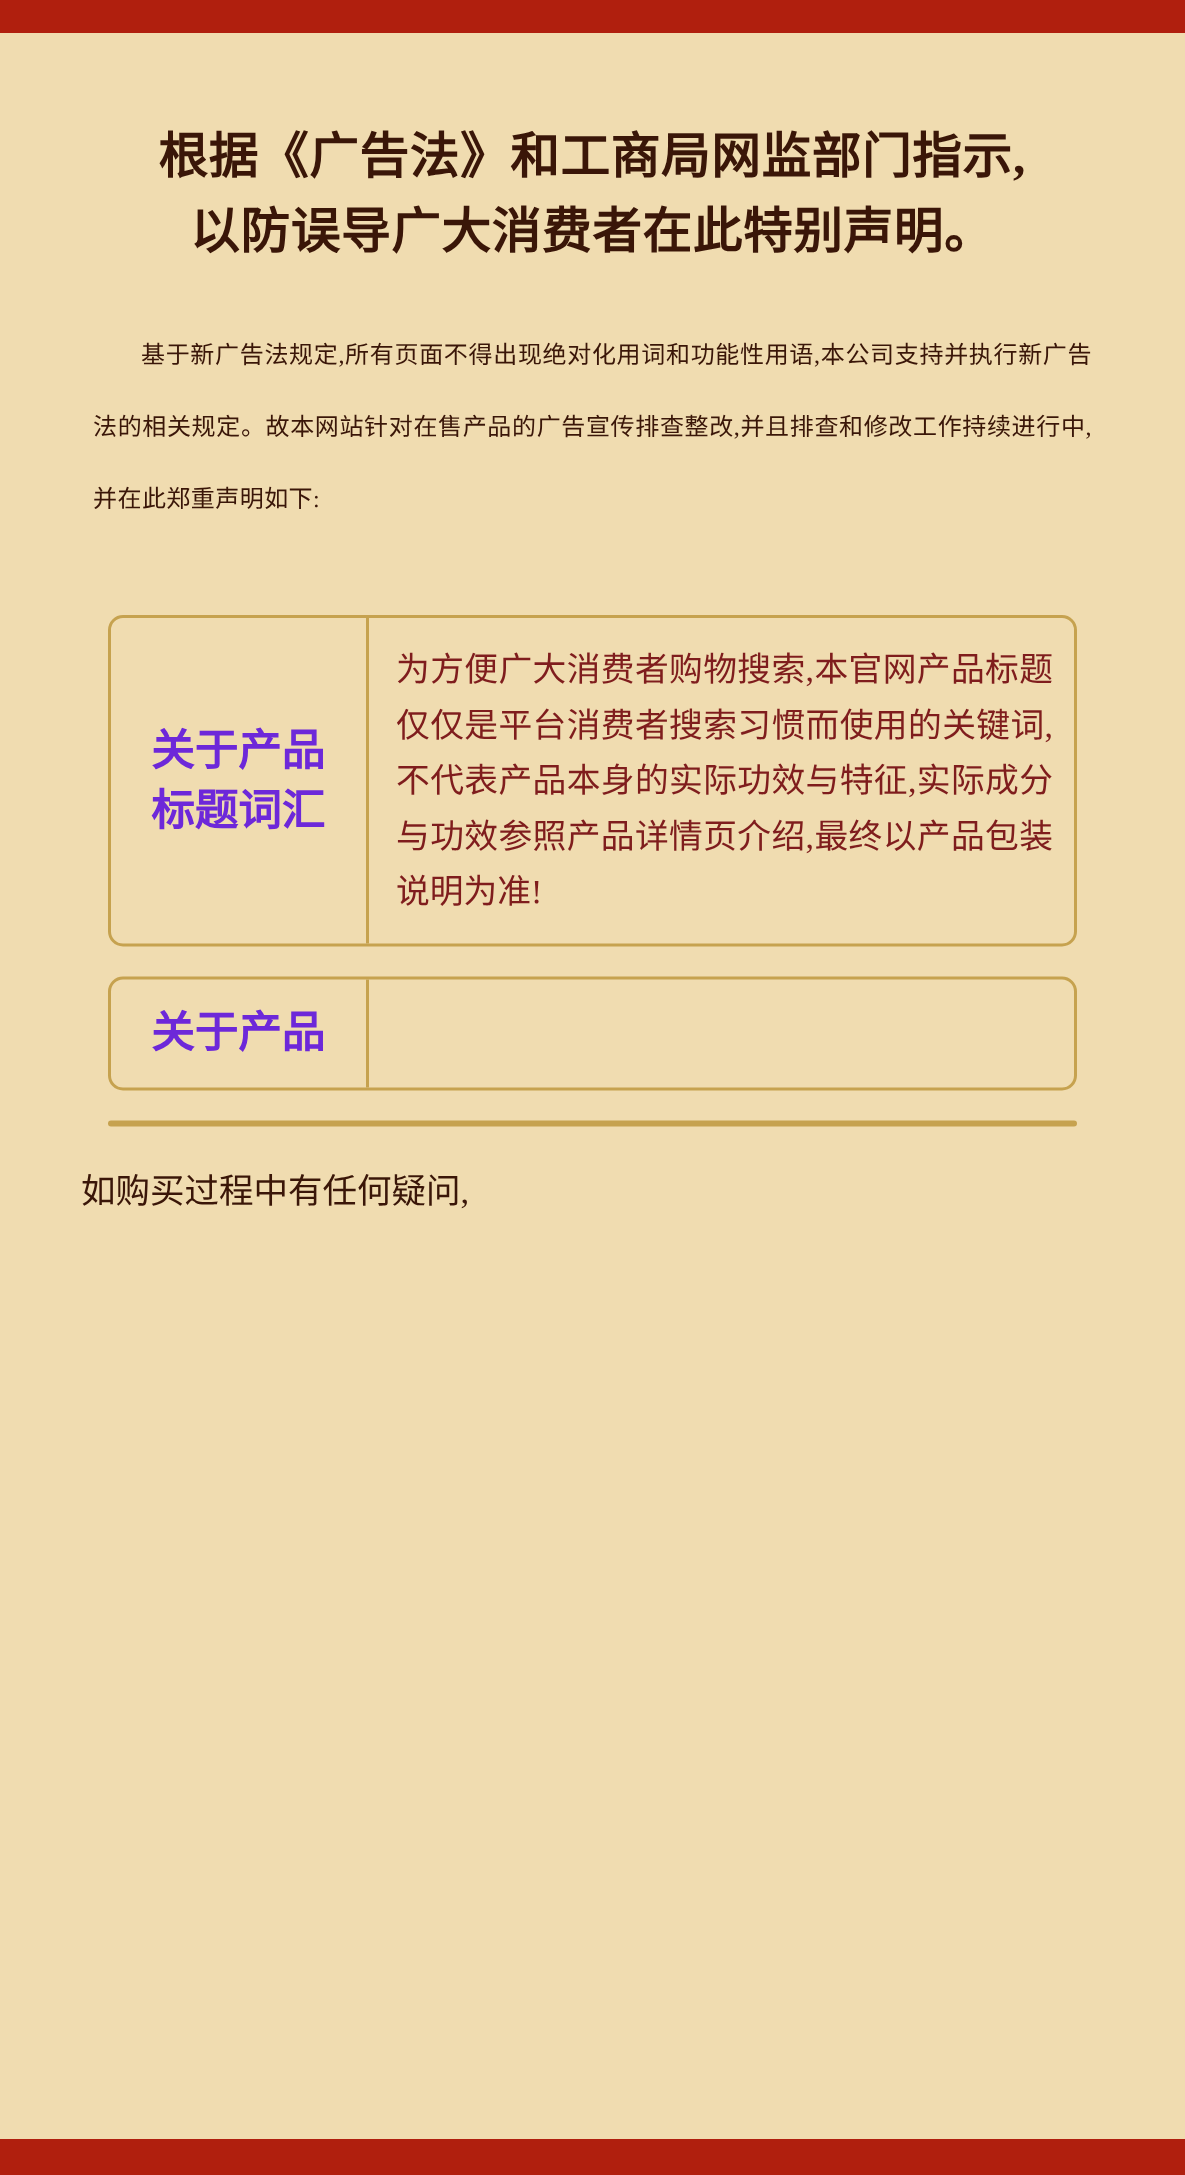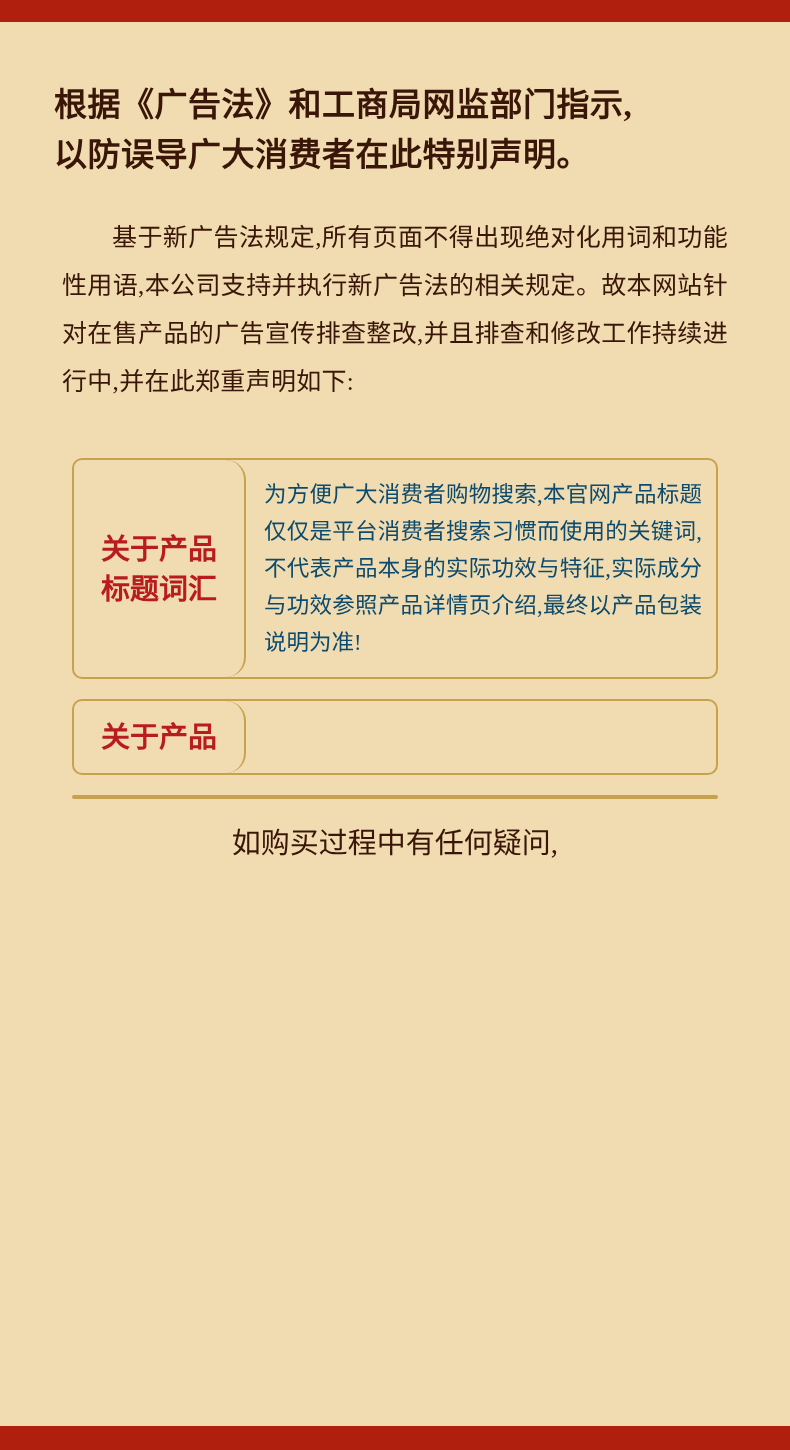--- a/index.html
+++ b/index.html
@@ -24,34 +24,34 @@
     position: absolute;
     left: 0;
     top: 22px;
     width: 790px;
     height: 1404px;
     background: #f0dcb0;
     box-sizing: border-box;
     padding: 40px 54px 0 54px;
   }
   .heading {
-    text-align: left;
+    text-align: center;
     color: #3a1608;
     font-weight: bold;
     font-size: 33px;
     line-height: 50px;
     letter-spacing: 0.5px;
     margin: 18px 0 0 0;
   }
   .heading .line {
     display: block;
   }
   .body-text {
     color: #3a1608;
-    font-size: 25px;
+    font-size: 16px;
     line-height: 48px;
     text-indent: 2em;
     margin: 34px 8px 0 8px;
     text-align: justify;
     letter-spacing: 0.3px;
   }
   .body-text.second {
     margin-top: 36px;
   }
   .cards {
@@ -66,46 +66,44 @@
     box-sizing: border-box;
     background: transparent;
   }
   .card-label {
     flex: 0 0 auto;
     width: 172px;
     display: flex;
     flex-direction: column;
     align-items: center;
     justify-content: center;
-    color: #b91c1c;
+    color: #6d28d9;
     font-weight: bold;
     font-size: 29px;
     line-height: 40px;
     border-right: 2px solid #c6a24f;
     padding: 16px 6px;
     box-sizing: border-box;
     text-align: center;
-    border-radius: 20px;
   }
   .card-label .lbl-line { display: block; white-space: nowrap; }
   .card-body {
     flex: 1 1 auto;
-    color: #0c4a6e;
+    color: #7f1d1d;
     font-size: 22.5px;
     line-height: 37px;
     padding: 16px 14px 16px 18px;
     box-sizing: border-box;
     text-align: justify;
     display: flex;
     align-items: center;
   }
   .footer-note {
-    text-align: center;
     color: #3a1608;
-    font-size: 29px;
+    font-size: 23px;
     line-height: 36px;
     margin-top: 26px;
   }
   .footer-note .line { display: block; }
 </style>
 </head>
 <body>
 
 <div class="page">
   <div class="panel">

